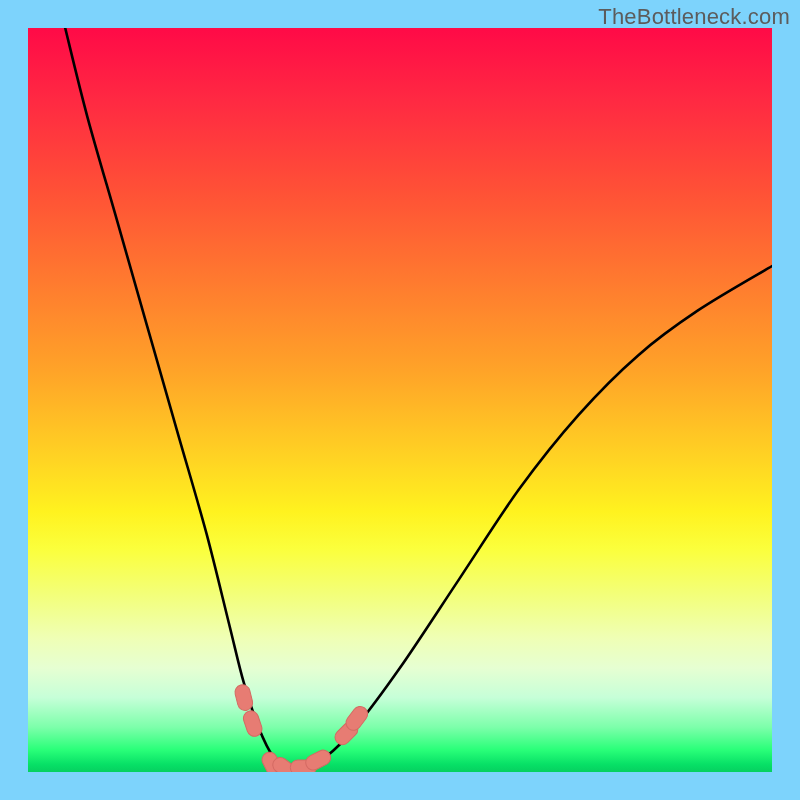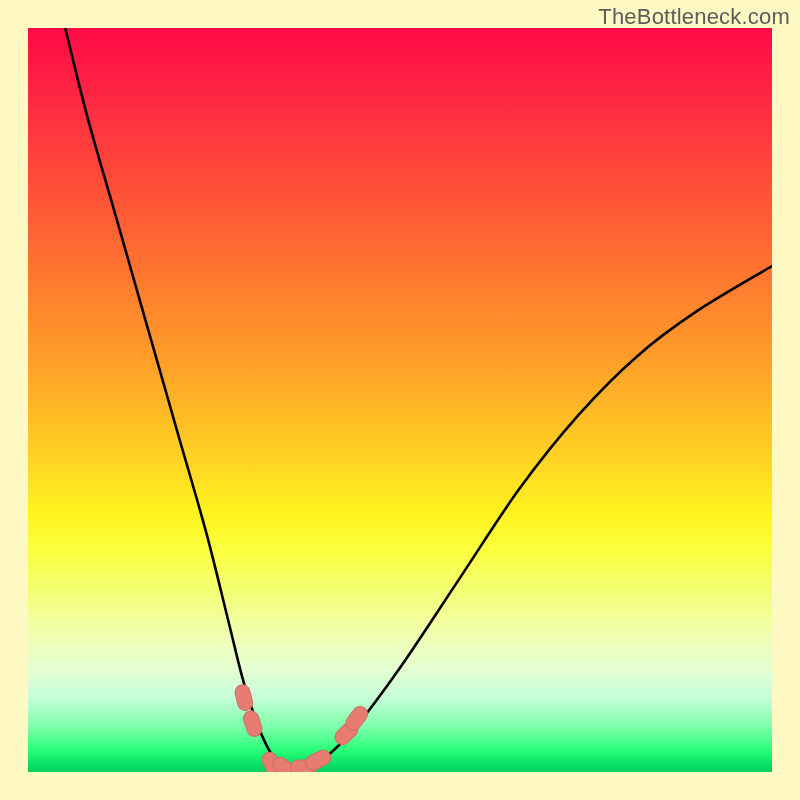--- a/index.html
+++ b/index.html
@@ -10,21 +10,21 @@
     background: #000;
     overflow: hidden;
     font-family: Arial, Helvetica, sans-serif;
   }
   .frame {
     position: absolute;
     left: 0;
     top: 0;
     width: 800px;
     height: 800px;
-    background: #fef9c3;
+    background: #7dd3fc;
   }
   .plot {
     position: absolute;
     left: 28px;
     top: 28px;
     width: 744px;
     height: 744px;
     
     background: linear-gradient(to bottom,
       #ff0a47 0%,

